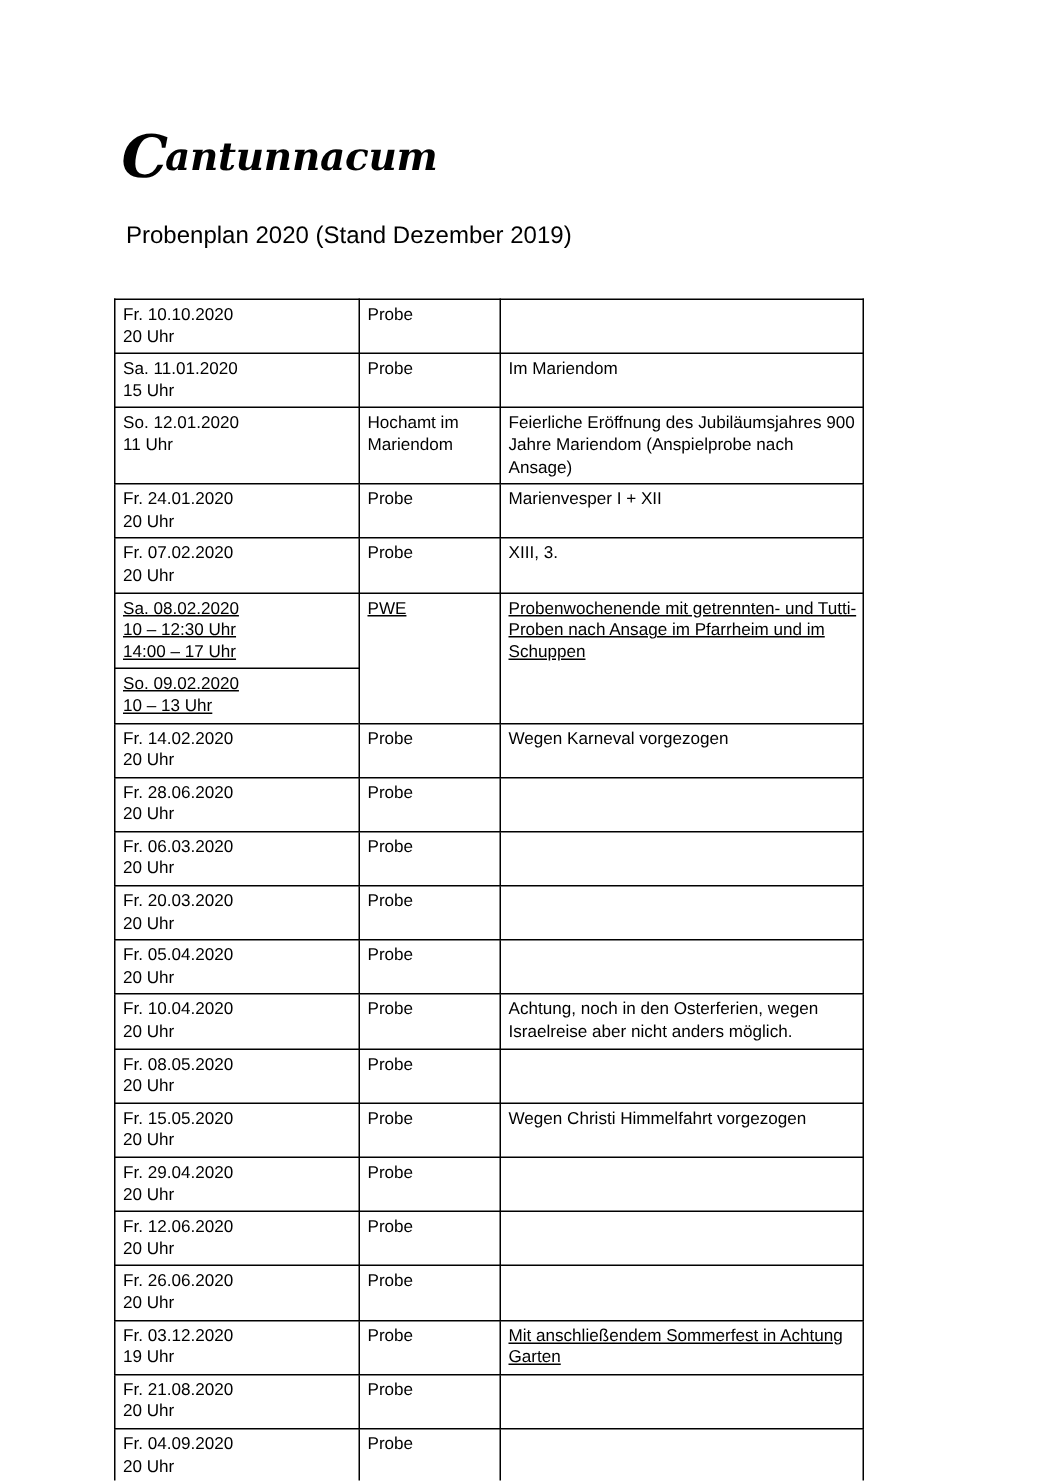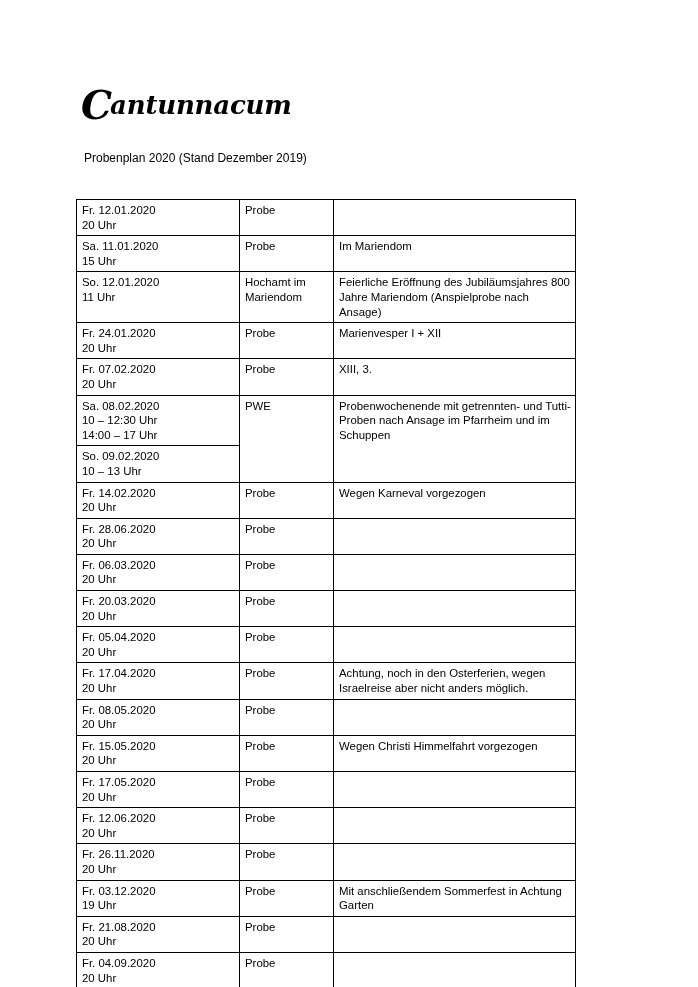--- a/index.html
+++ b/index.html
@@ -44,21 +44,21 @@
     vertical-align: -5px;
     letter-spacing: -2px;
   }
 
   
   .subtitle {
     position: absolute;
     left: 84px;
     top: 148px;
     font-family: "Liberation Sans", sans-serif;
-    font-size: 12px;
+    font-size: 16px;
     line-height: 20px;
     white-space: nowrap;
     color: #000000;
   }
 
   
   .schedule-wrap {
     position: absolute;
     left: 76px;
     top: 199px;
@@ -82,20 +82,21 @@
     color: #000000;
     word-wrap: break-word;
   }
   table.schedule td.empty-cell {
     padding-top: 3px;
   }
 
   
   .red {
     color: #dd3333;
+    text-decoration: underline;
   }
 
   
   .cell-lines {
     display: block;
     white-space: pre-line;
   }
 </style>
 </head>
 <body>
@@ -109,21 +110,21 @@
   <div class="schedule-wrap">
     <table class="schedule">
       <colgroup>
         <col class="c-date">
         <col class="c-type">
         <col class="c-note">
       </colgroup>
       <tbody id="schedule-body">
           <tr>
             <td>
-              <span class="cell-lines">Fr. 12.01.2020
+              <span class="cell-lines">Fr. 10.10.2020
 20 Uhr</span>
             </td>
             <td>
               <span class="cell-lines">Probe</span>
             </td>
             <td class="empty-cell">
               <span class="cell-lines"></span>
             </td>
           </tr>
           <tr>
@@ -140,21 +141,21 @@
           </tr>
           <tr>
             <td>
               <span class="cell-lines">So. 12.01.2020
 11 Uhr</span>
             </td>
             <td>
               <span class="cell-lines">Hochamt im Mariendom</span>
             </td>
             <td>
-              <span class="cell-lines">Feierliche Eröffnung des Jubiläumsjahres 800 Jahre Mariendom (Anspielprobe nach Ansage)</span>
+              <span class="cell-lines">Feierliche Eröffnung des Jubiläumsjahres 900 Jahre Mariendom (Anspielprobe nach Ansage)</span>
             </td>
           </tr>
           <tr>
             <td>
               <span class="cell-lines">Fr. 24.01.2020
 20 Uhr</span>
             </td>
             <td>
               <span class="cell-lines">Probe</span>
             </td>
@@ -248,21 +249,21 @@
             </td>
             <td>
               <span class="cell-lines">Probe</span>
             </td>
             <td class="empty-cell">
               <span class="cell-lines"></span>
             </td>
           </tr>
           <tr>
             <td>
-              <span class="cell-lines">Fr. 17.04.2020
+              <span class="cell-lines">Fr. 10.04.2020
 20 Uhr</span>
             </td>
             <td>
               <span class="cell-lines">Probe</span>
             </td>
             <td>
               <span class="cell-lines">Achtung, noch in den Osterferien, wegen Israelreise aber nicht anders möglich.</span>
             </td>
           </tr>
           <tr>
@@ -284,21 +285,21 @@
             </td>
             <td>
               <span class="cell-lines">Probe</span>
             </td>
             <td>
               <span class="cell-lines">Wegen Christi Himmelfahrt vorgezogen</span>
             </td>
           </tr>
           <tr>
             <td>
-              <span class="cell-lines">Fr. 17.05.2020
+              <span class="cell-lines">Fr. 29.04.2020
 20 Uhr</span>
             </td>
             <td>
               <span class="cell-lines">Probe</span>
             </td>
             <td class="empty-cell">
               <span class="cell-lines"></span>
             </td>
           </tr>
           <tr>
@@ -308,21 +309,21 @@
             </td>
             <td>
               <span class="cell-lines">Probe</span>
             </td>
             <td class="empty-cell">
               <span class="cell-lines"></span>
             </td>
           </tr>
           <tr>
             <td>
-              <span class="cell-lines">Fr. 26.11.2020
+              <span class="cell-lines">Fr. 26.06.2020
 20 Uhr</span>
             </td>
             <td>
               <span class="cell-lines">Probe</span>
             </td>
             <td class="empty-cell">
               <span class="cell-lines"></span>
             </td>
           </tr>
           <tr>

